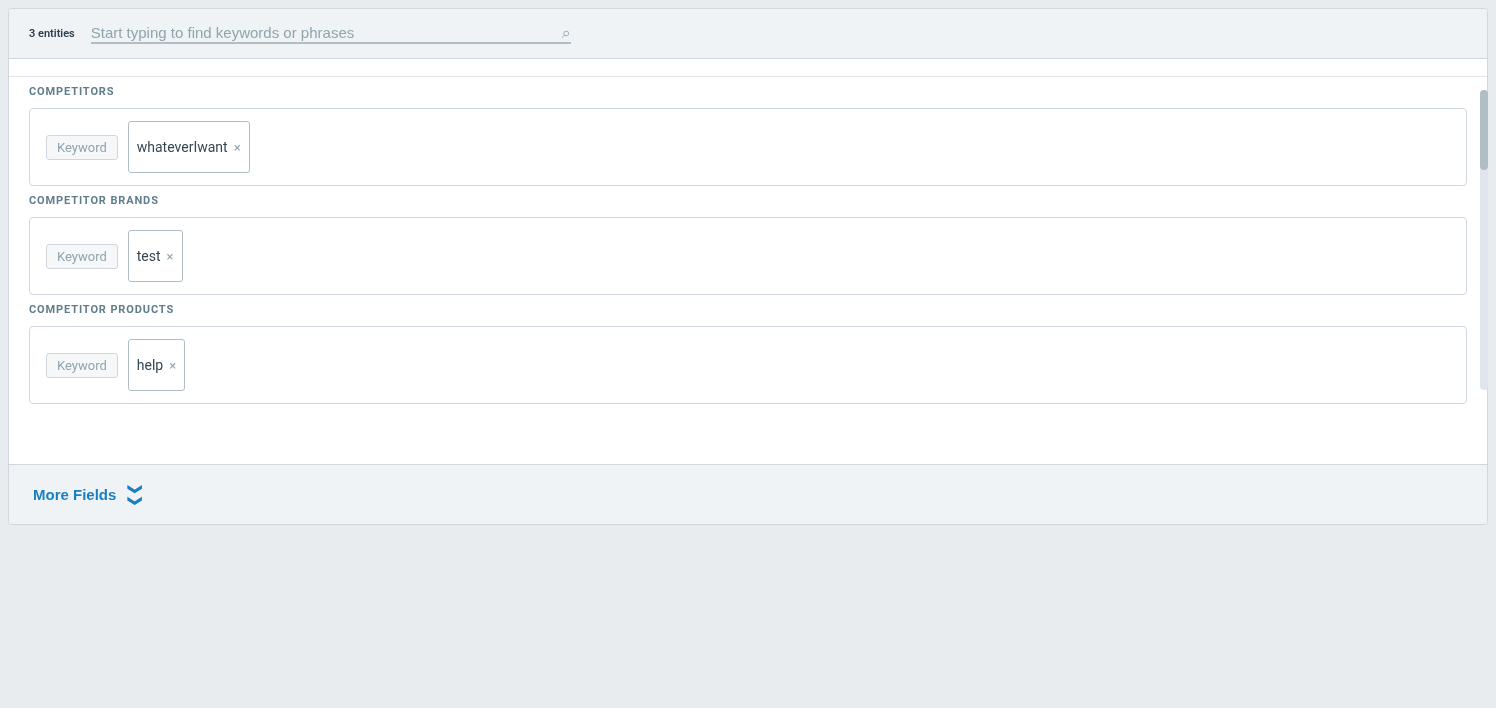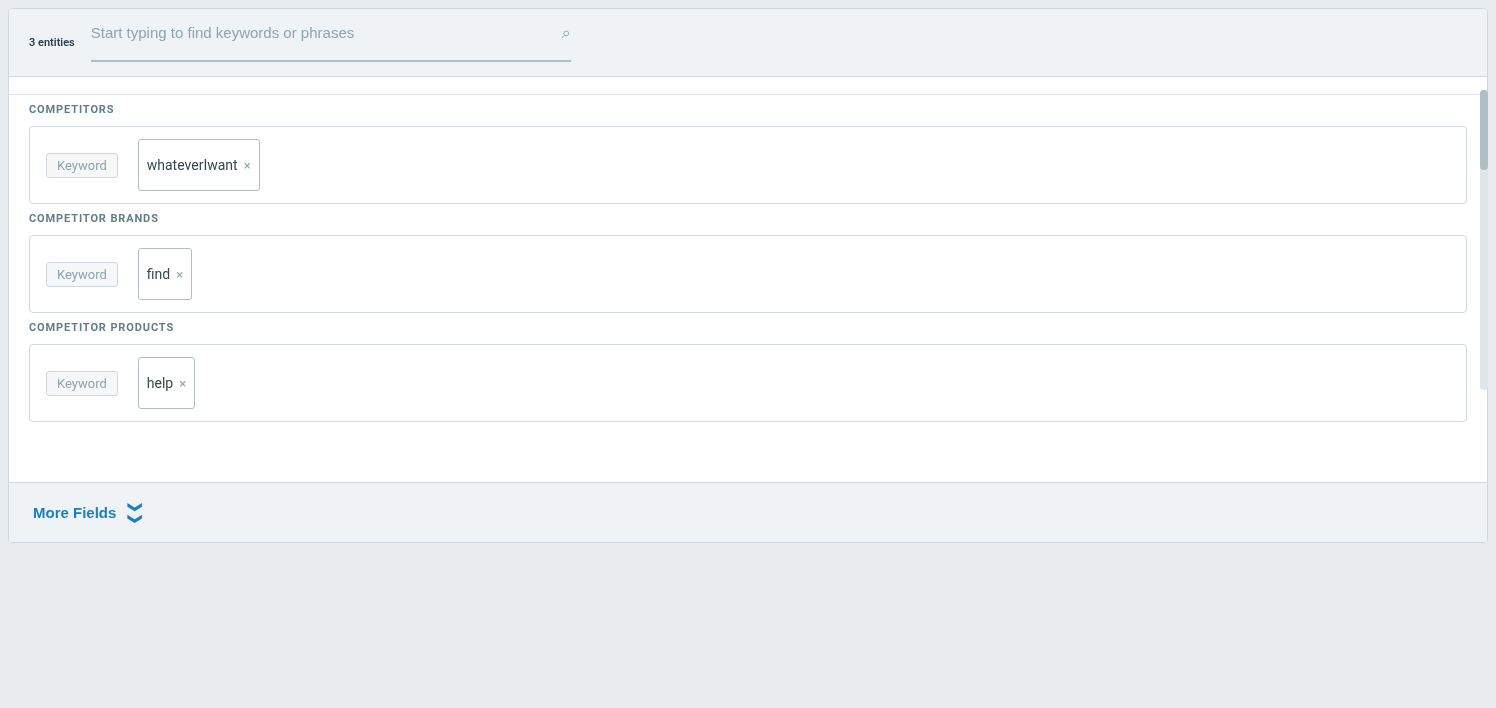--- a/index.html
+++ b/index.html
@@ -40,21 +40,21 @@
       color: #2c3e50;
       white-space: nowrap;
     }
 
     .search-input-wrapper {
       display: flex;
       align-items: center;
       border-bottom: 2px solid #b0bec5;
       flex: 1;
       max-width: 480px;
-      padding-bottom: 18px;
+      padding-bottom: 0;
     }
 
     .search-input {
       border: none;
       background: transparent;
       outline: none;
       font-size: 15px;
       color: #90a4ae;
       flex: 1;
       padding: 0;
@@ -96,21 +96,21 @@
       text-transform: uppercase;
       margin-bottom: 10px;
     }
 
     .keyword-row {
       border: 1px solid #d0d7de;
       border-radius: 4px;
       padding: 12px 16px;
       display: flex;
       align-items: center;
-      gap: 20px;
+      gap: 10px;
       min-height: 54px;
       background: #fff;
     }
 
     .keyword-label {
       font-size: 13px;
       color: #90a4ae;
       background: #f5f7f8;
       border: 1px solid #d0d7de;
       border-radius: 3px;
@@ -215,21 +215,21 @@
             <span class="tag-remove">×</span>
           </span>
         </div>
       </div>
 
       <div class="section">
         <div class="section-title">COMPETITOR BRANDS</div>
         <div class="keyword-row">
           <span class="keyword-label">Keyword</span>
           <span class="tag">
-            <span>find</span>
+            <span>test</span>
             <span class="tag-remove">×</span>
           </span>
         </div>
       </div>
 
       <div class="section">
         <div class="section-title">COMPETITOR PRODUCTS</div>
         <div class="keyword-row">
           <span class="keyword-label">Keyword</span>
           <span class="tag">

